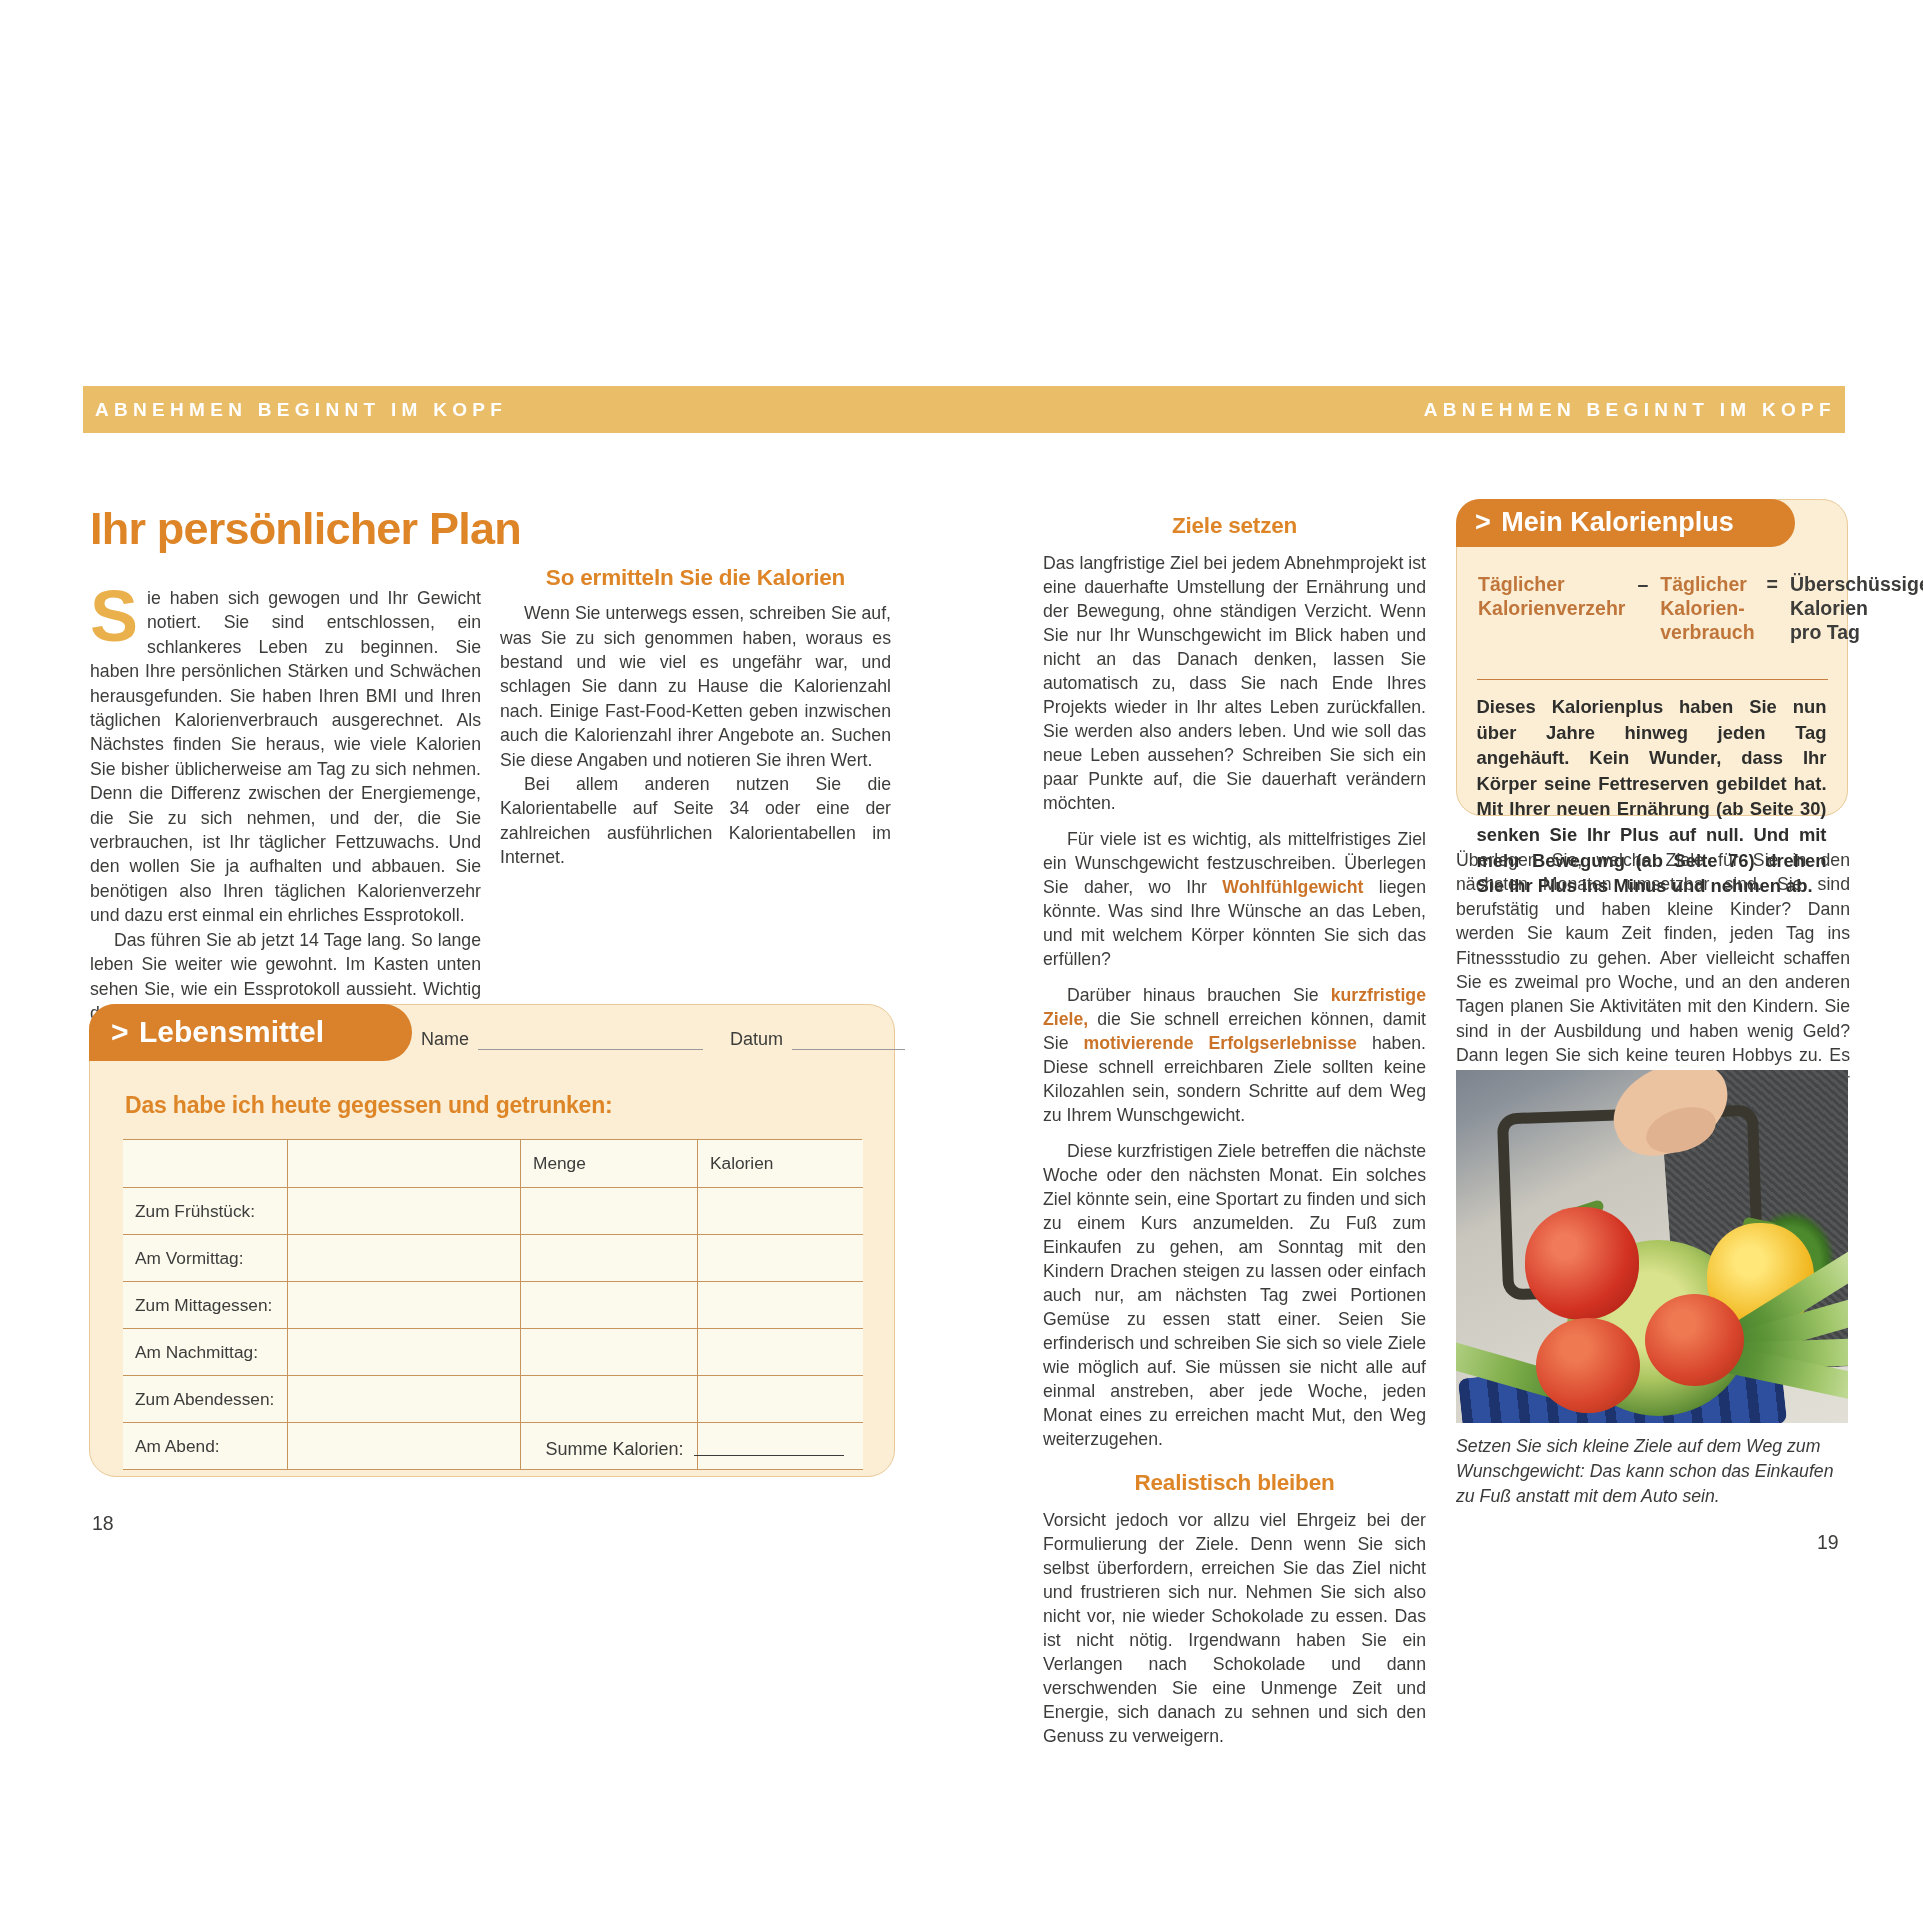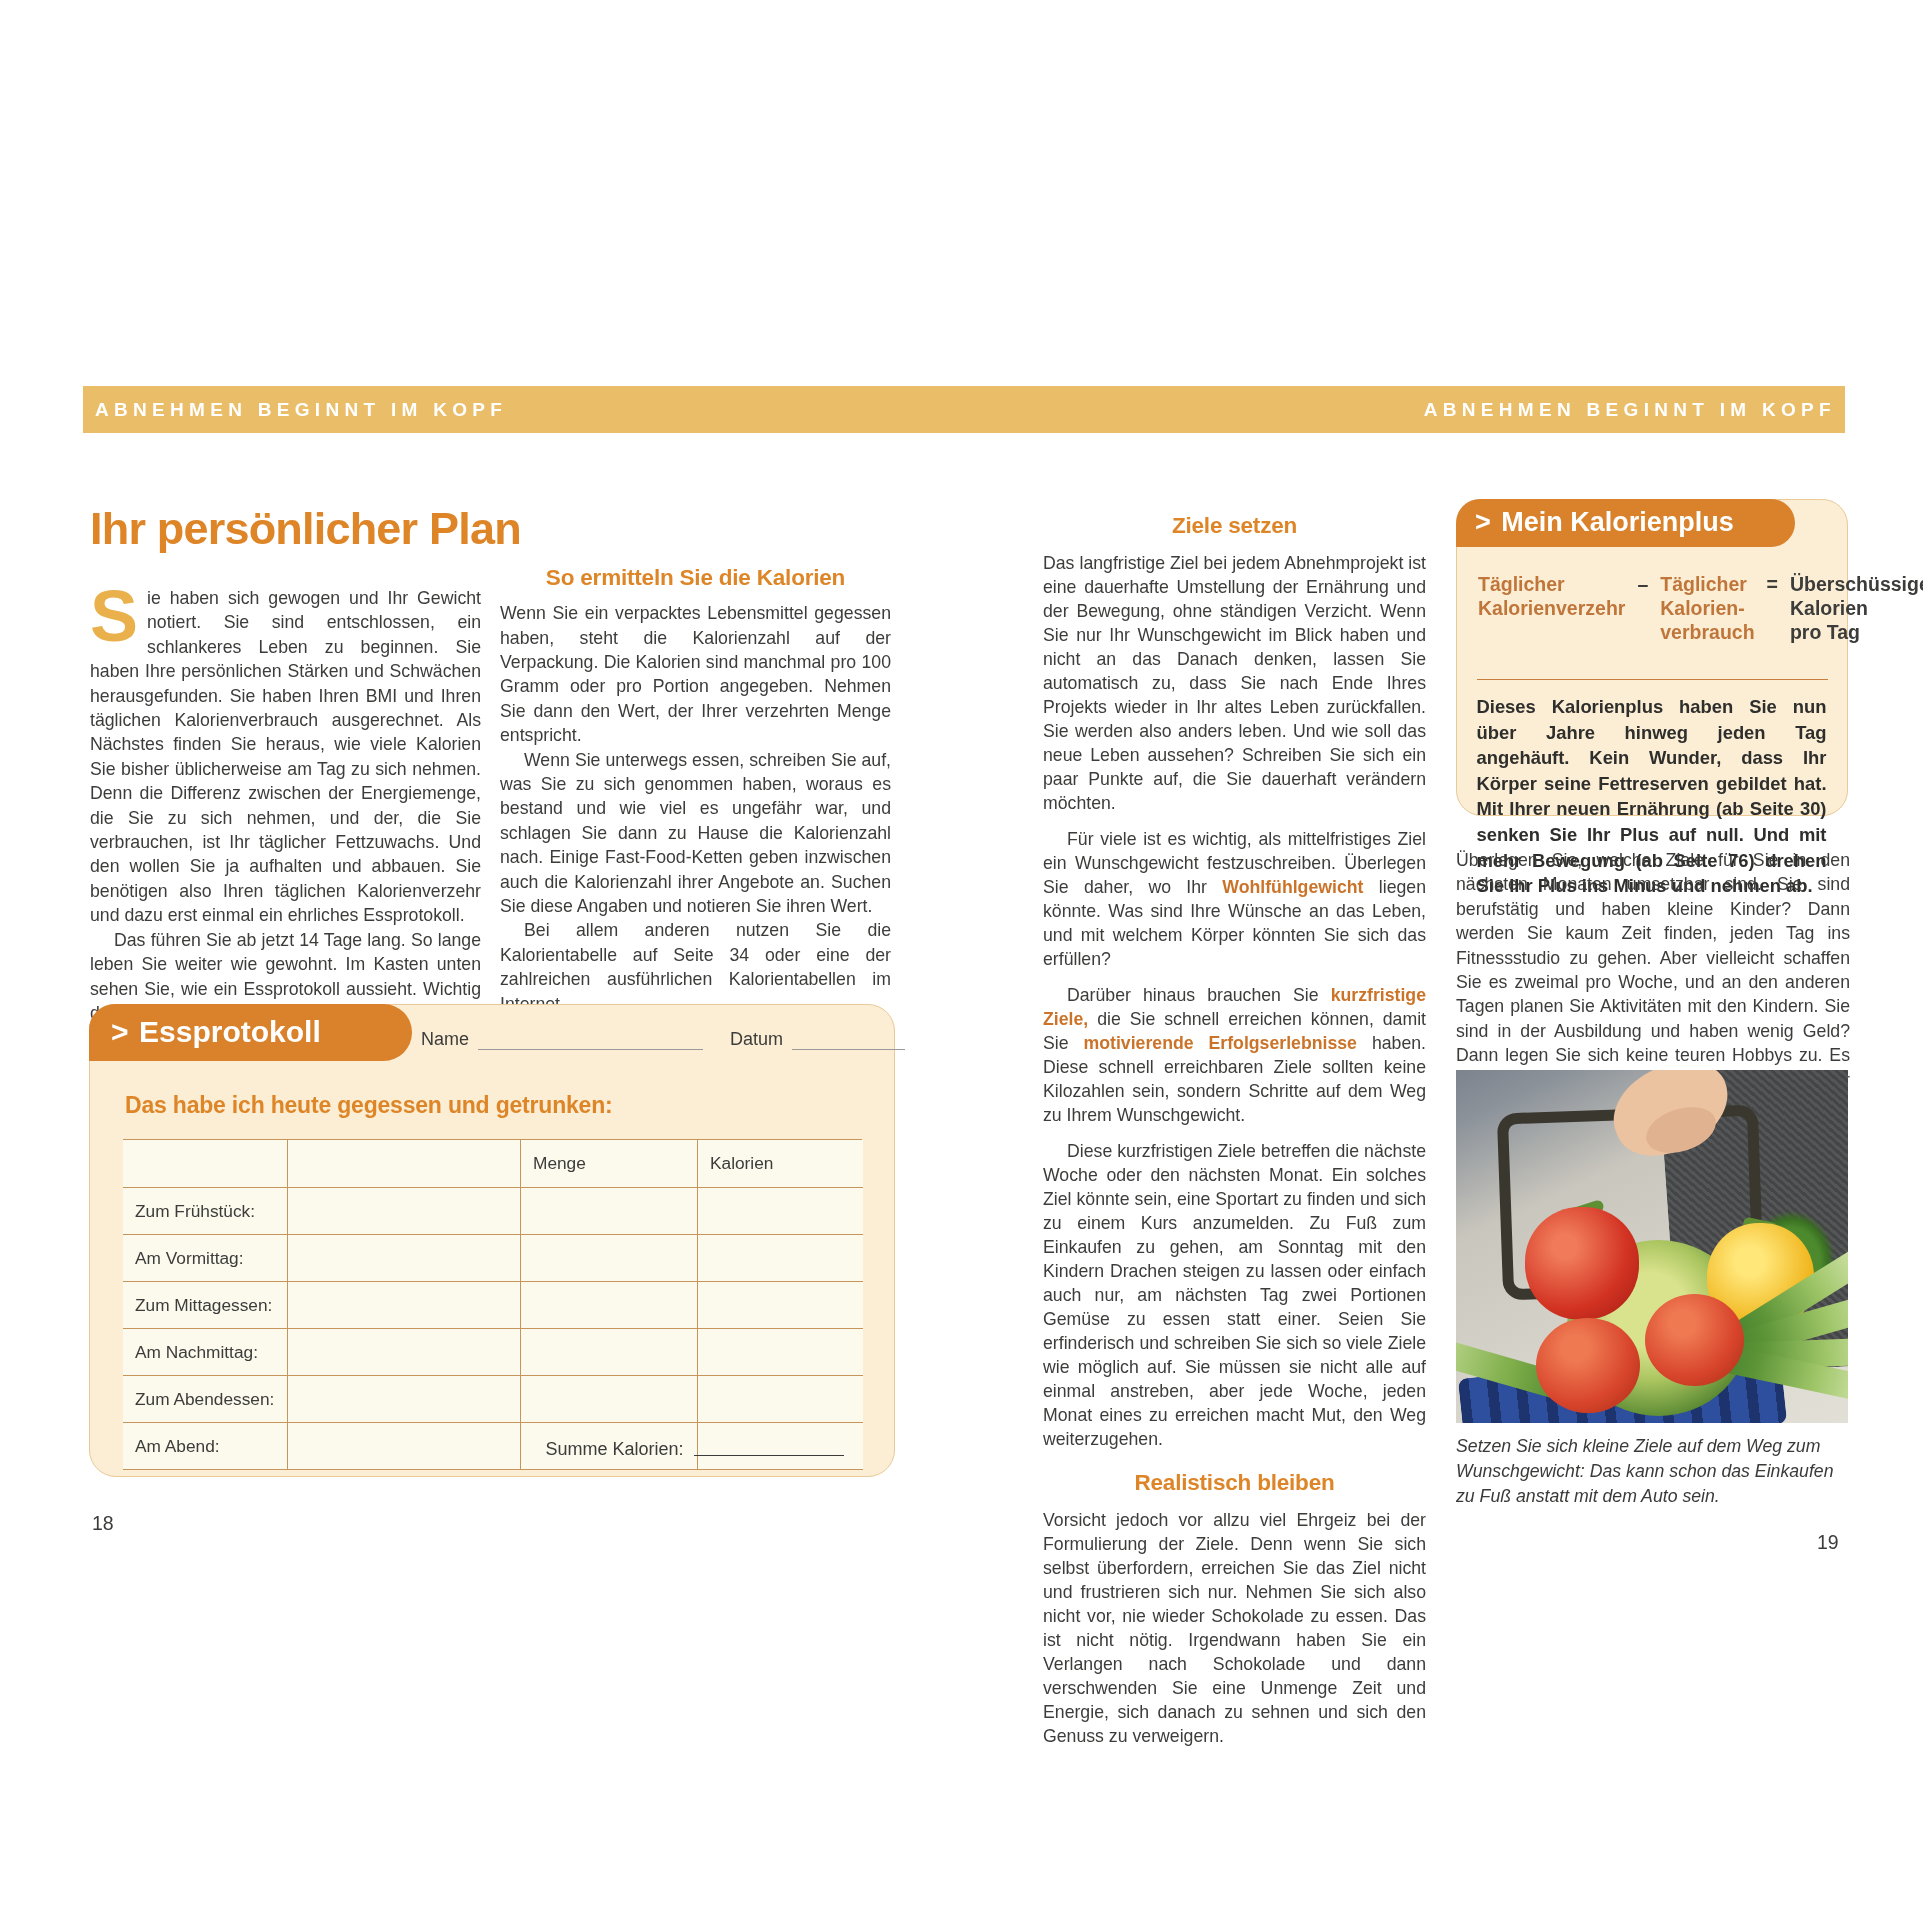--- a/index.html
+++ b/index.html
@@ -198,29 +198,28 @@
 
 <h1 class="abs page-title">Ihr persönlicher Plan</h1>
 
 <div class="abs bodycol col1">
   <p><span class="dropcap">S</span><span>ie haben sich gewogen und Ihr Gewicht notiert. Sie sind entschlossen, ein schlankeres Leben zu beginnen. Sie haben Ihre persönlichen Stärken und Schwächen herausgefunden. Sie haben Ihren BMI und Ihren täglichen Kalorienverbrauch ausgerechnet. Als Nächstes finden Sie heraus, wie viele Kalorien Sie bisher üblicherweise am Tag zu sich nehmen. Denn die Differenz zwischen der Energiemenge, die Sie zu sich nehmen, und der, die Sie verbrauchen, ist Ihr täglicher Fettzuwachs. Und den wollen Sie ja aufhalten und abbauen. Sie benötigen also Ihren täglichen Kalorienverzehr und dazu erst einmal ein ehrliches Essprotokoll.</span></p>
   <p class="ind">Das führen Sie ab jetzt 14 Tage lang. So lange leben Sie weiter wie gewohnt. Im Kasten unten sehen Sie, wie ein Essprotokoll aussieht. Wichtig dabei ist, dass Sie auch alle Getränke genau aufschreiben!</p>
 </div>
 
 <div class="abs bodycol col2">
   <h3 class="subhead">So ermitteln Sie die Kalorien</h3>
-  <p>Wenn Sie ein verpacktes Lebensmittel gegessen haben, steht die Kalorienzahl auf der Verpackung. Die Kalorien sind manchmal pro 100 Gramm oder pro Portion angegeben. Nehmen Sie dann den Wert, der Ihrer verzehrten Menge entspricht.</p>
   <p class="ind">Wenn Sie unterwegs essen, schreiben Sie auf, was Sie zu sich genommen haben, woraus es bestand und wie viel es ungefähr war, und schlagen Sie dann zu Hause die Kalorienzahl nach. Einige Fast-Food-Ketten geben inzwischen auch die Kalorienzahl ihrer Angebote an. Suchen Sie diese Angaben und notieren Sie ihren Wert.</p>
   <p class="ind">Bei allem anderen nutzen Sie die Kalorientabelle auf Seite 34 oder eine der zahlreichen ausführlichen Kalorientabellen im Internet.</p>
 </div>
 
 <div class="abs protokoll">
   <div class="pill pill-ess">
     <span class="chev">&gt;</span>
-    <span>Essprotokoll</span>
+    <span>Lebensmittel</span>
   </div>
   <div class="namerow">
     <span class="nl-name">Name</span>
     <span class="wline wl-name"></span>
     <span class="nl-datum">Datum</span>
     <span class="wline wl-datum"></span>
   </div>
   <div class="box-h">Das habe ich heute gegessen und getrunken:</div>
 
   <div class="etable">

